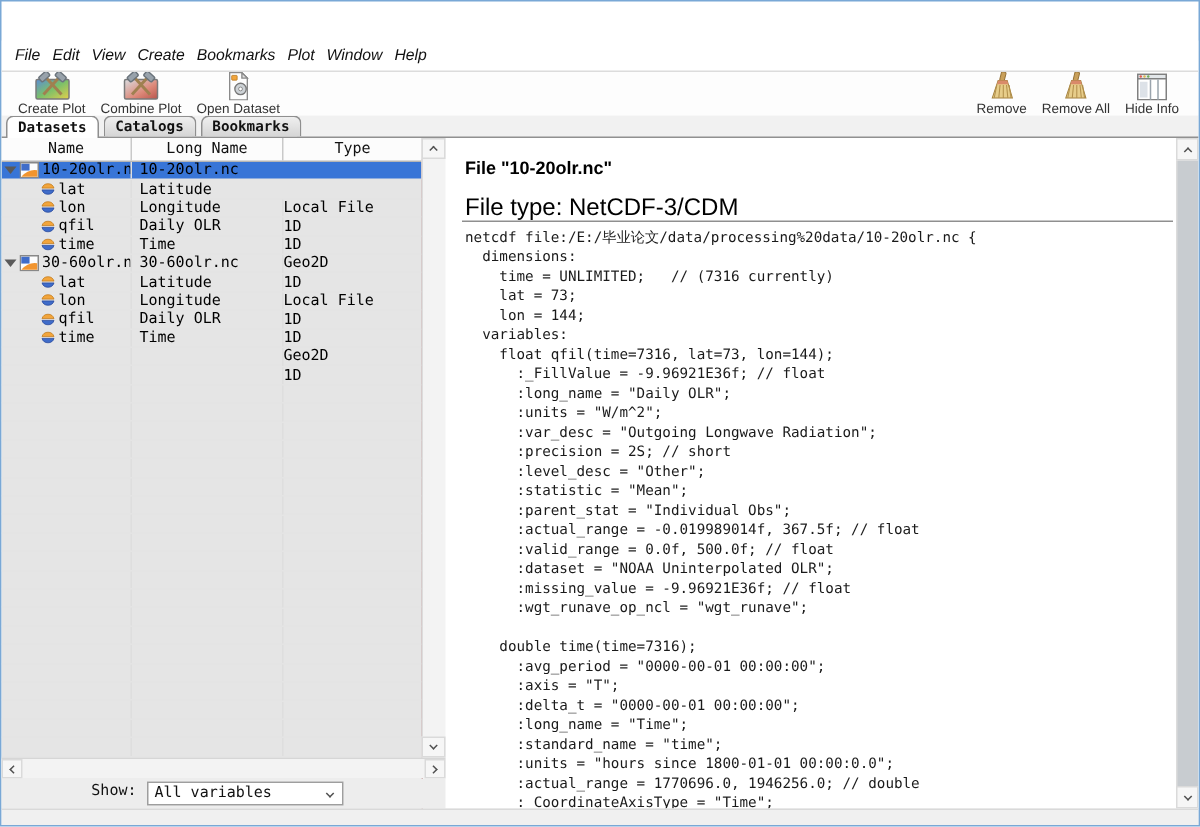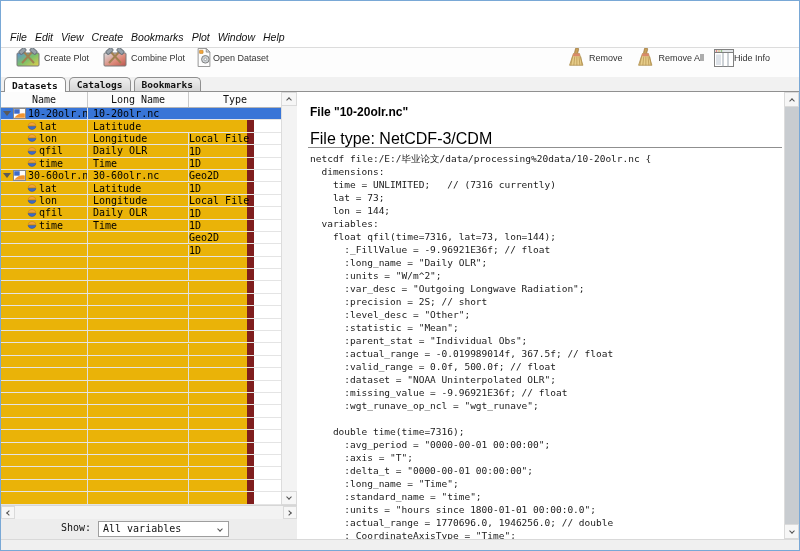--- a/index.html
+++ b/index.html
@@ -20,37 +20,37 @@
 
   
   .menubar { position:absolute; left:0; top:26px; width:798px; height:21px;
              border-bottom:1px solid #dcdcdc; display:flex; align-items:center;
              padding-left:5px; background:#fff; }
   .menu-item { font-size:10.5px; color:#111; padding:0 4px;font-style:italic; }
 
   
   .toolbar { position:absolute; left:0; top:47px; width:798px; height:29px; background:#fdfdfd; }
   .tool-group-left  { position:absolute; left:6px;  top:0; display:flex; }
-  .tool-group-right { position:absolute; right:24px; top:0; display:flex; }
-  .tool-btn { display:flex; flex-direction:row; align-items:center; margin:0 5px; }
+  .tool-group-right { position:absolute; right:8px; top:0; display:flex; }
+  .tool-btn { display:flex; flex-direction:column; align-items:center; margin:0 5px; }
   .tool-icon { height:19px; display:flex; align-items:center; justify-content:center; }
   .tool-label { font-size:9px; color:#333; white-space:nowrap; margin-top:0px; }
 
   
   .tabstrip { position:absolute; left:0; top:76px; width:798px; height:15px; background:#f1f1f1;
               border-bottom:1px solid #909090; display:flex; align-items:flex-end; padding-left:3px; }
   .tab { height:14px; border:1px solid #8f8f8f; border-bottom:none; border-radius:5px 5px 0 0;
          background:linear-gradient(#efefef,#d5d5d5); font:bold 9.5px "DejaVu Sans Mono",monospace;
          color:#111; padding:0 7px; margin-right:3px; display:flex; align-items:center; z-index:1; }
   .tab.active { background:#fff; height:15px; margin-bottom:-1px; z-index:2; }
 
   
   .main { position:absolute; left:0; top:91px; width:798px; height:447px; }
-  .left-panel { position:absolute; left:0; top:0; width:253px; height:447px;
-                border-right:7px solid #7f1d1d; background:#eab308; }
+  .left-panel { position:absolute; left:0; top:0; width:281px; height:447px;
+                border-right:1px solid #7f1d1d; background:#e5e5e5; }
   .right-panel { position:absolute; left:297px; top:0; width:501px; height:447px;
                  background:#fff; overflow:hidden; }
 
   
   .tbl-header { position:absolute; left:0; top:0; width:280px; height:16px; background:#fcfcfc;
                 border-bottom:1px solid #b5b5b5; display:flex;
                 font:10px "DejaVu Sans Mono",monospace; color:#111; }
   .hcell { display:flex; align-items:center; justify-content:center; height:100%; }
   .c0 { width:86px; } .c1 { width:101px; border-left:1px solid #c9c9c9; }
   .c2 { width:93px; border-left:1px solid #c9c9c9; }

